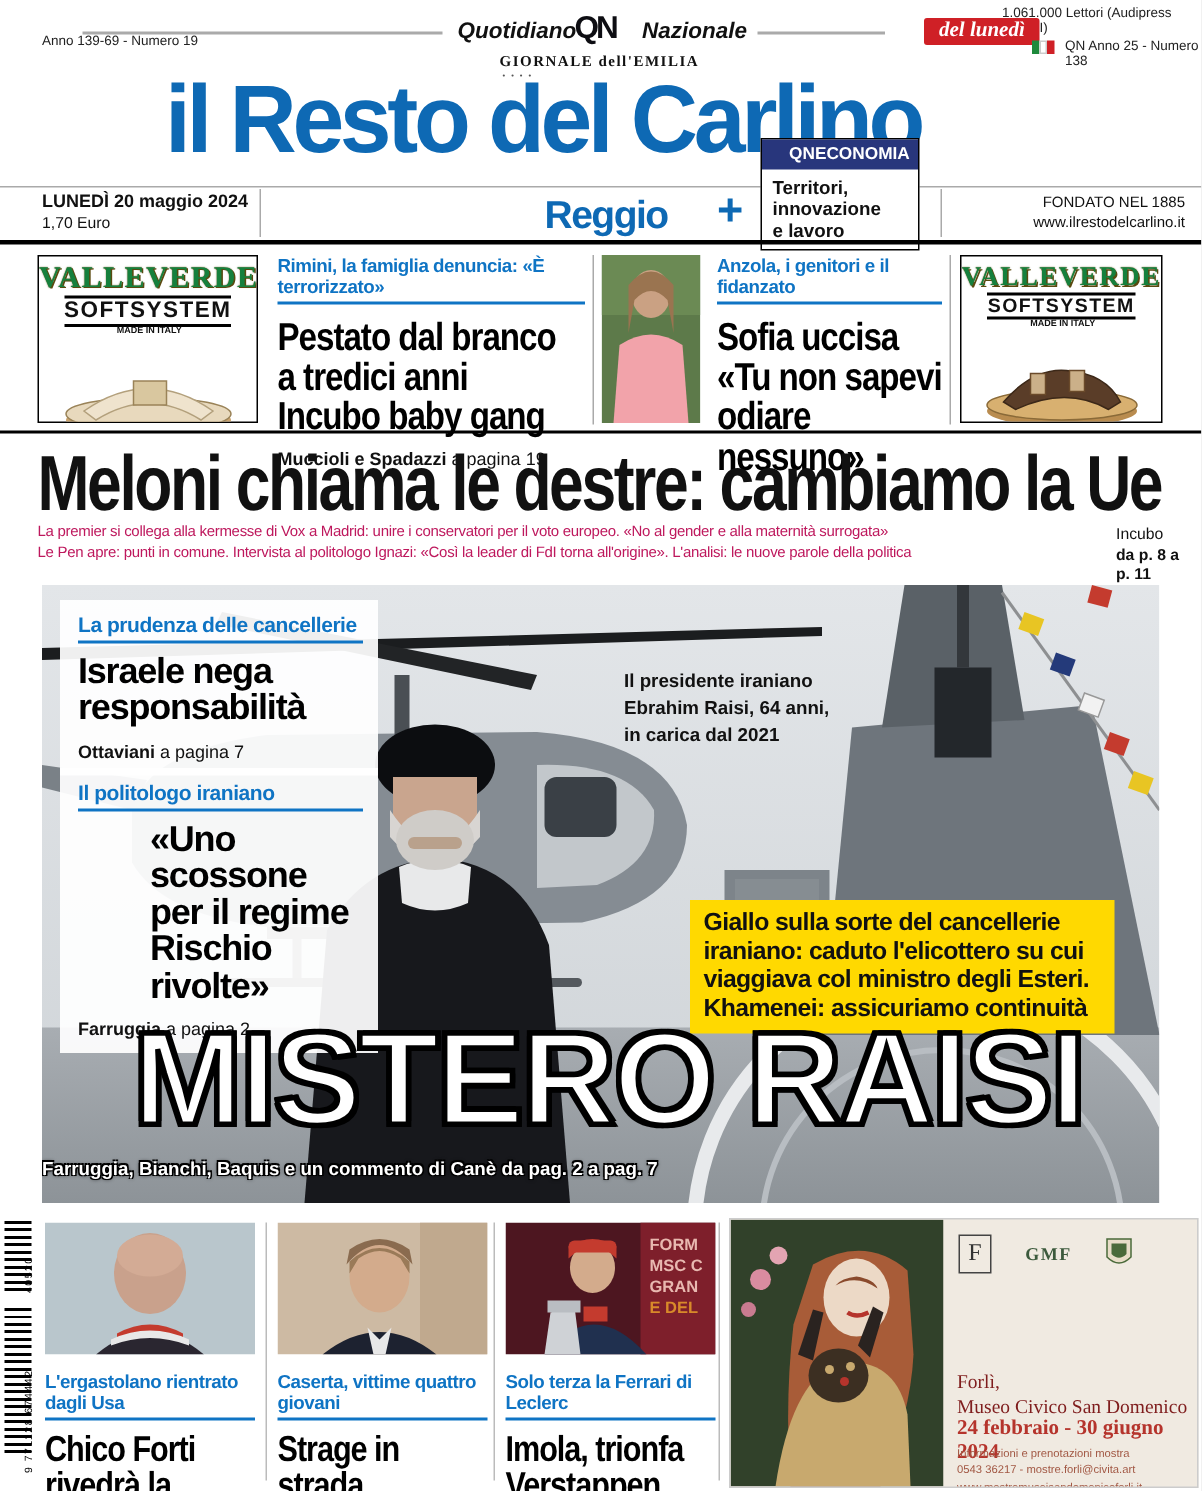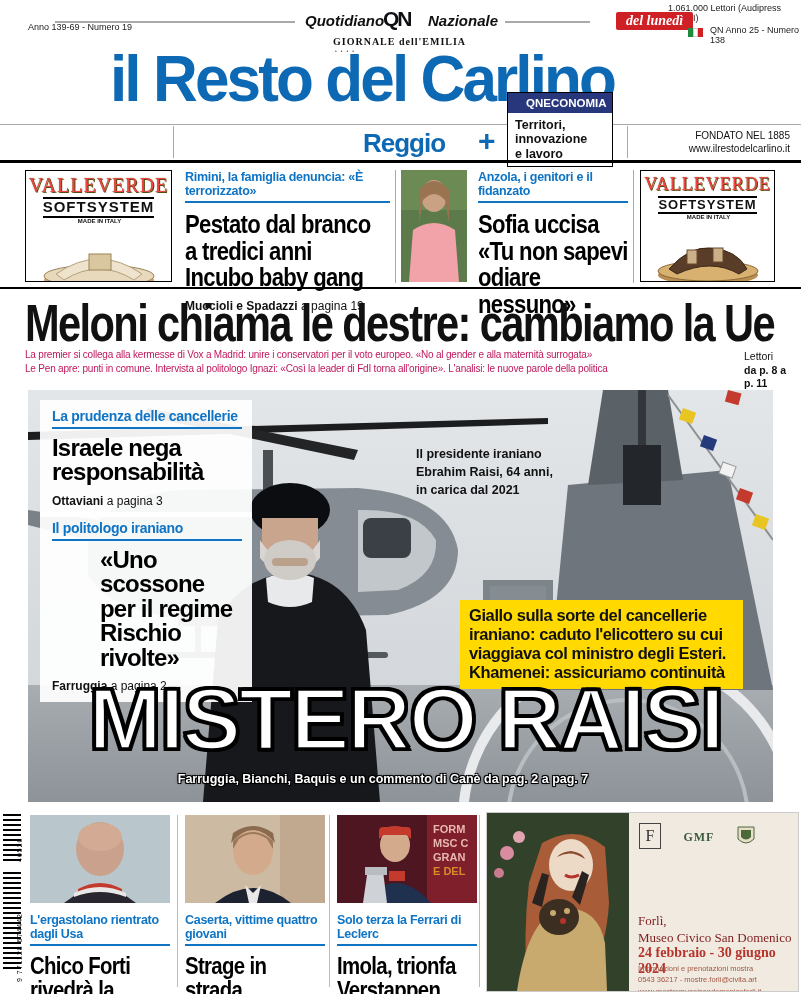--- a/index.html
+++ b/index.html
@@ -41,22 +41,22 @@
 
   
   .kicker { color:#0f74c4; font-weight:700; font-size:13px; letter-spacing:-.3px;
     border-bottom:2px solid #0f74c4; padding-bottom:3px; display:block; }
   .hl { font-weight:700; letter-spacing:-.8px; line-height:1.02; color:#000; }
   .byline { font-size:12px; color:#111; }
   .byline b { font-weight:700; }
 
   
   .vv { border:1px solid #000; background:#fff; text-align:center; overflow:hidden; }
-  .vv .l1 { font-family:"Liberation Serif", serif; font-weight:400; font-size:20px; letter-spacing:1px;
-    color:#ef4444; text-shadow:0 0 1px #5a4a10, 1px 1px 0 #5a4a10; margin-top:3px; }
+  .vv .l1 { font-family:"Liberation Serif", serif; font-weight:700; font-size:20px; letter-spacing:1px;
+    color:#15803d; text-shadow:0 0 1px #5a4a10, 1px 1px 0 #5a4a10; margin-top:3px; }
   .vv .l2 { font-size:15px; font-weight:700; letter-spacing:1px; color:#111;
     border-top:2px solid #000; border-bottom:2px solid #000; display:inline-block; line-height:1.1; }
   .vv .l3 { font-size:6px; font-weight:700; display:inline-block; vertical-align:top; margin-left:2px; line-height:1.1; text-align:left;}
 
   
   .lead-hl { font-weight:700; font-size:52px; letter-spacing:-2px; white-space:nowrap;
     transform:scaleX(.80); transform-origin:0 0; }
   .deck { font-size:10px; letter-spacing:-.2px; color:#be185d; line-height:1.35; }
   .servizi { font-size:10.5px; text-align:left; line-height:1.3; }
 
@@ -115,20 +115,24 @@
     <span style="background:#1e8a3c;"></span><span style="background:#fff; border:1px solid #ccc;"></span><span style="background:#cf2026;"></span>
   </div>
   <div class="abs tiny" style="left:710px; top:25px;">QN Anno 25 - Numero 138</div>
 
   <div class="abs giornale" style="left:333px; top:36px;">GIORNALE dell'EMILIA</div>
   <div class="abs" style="left:335px; top:48px; font-size:5px; letter-spacing:4px; color:#555;">••••</div>
   <div class="abs masthead-title" style="left:110px; top:42px;">il Resto del Carlino</div>
 
   <div class="abs hair" style="left:0; top:124px; width:801px; height:1px;"></div>
 
+  <div class="abs datebar" style="left:28px; top:127px;">
+    <div class="d1">LUNEDÌ 20 maggio 2024</div>
+    <div style="font-size:10.5px; margin-top:2px;">1,70 Euro</div>
+  </div>
   <div class="abs hair" style="left:173px; top:126px; width:1px; height:32px;"></div>
   <div class="abs edition" style="left:363px; top:128px;">Reggio</div>
   <div class="abs plus" style="left:478px; top:124px;">+</div>
   <div class="abs hair" style="left:627px; top:126px; width:1px; height:32px;"></div>
   <div class="abs" style="left:640px; top:130px; width:150px; text-align:right; font-size:10px;">
     <div>FONDATO NEL 1885</div>
     <div style="margin-top:2px;">www.ilrestodelcarlino.it</div>
   </div>
 
   <div class="abs qnec" style="left:507px; top:92px;">
@@ -193,21 +197,21 @@
   </div>
 
   <div class="abs rule" style="left:0; top:287px; width:801px; height:2px;"></div>
 
   <div class="abs lead-hl" style="left:25px; top:293px;">Meloni chiama le destre: cambiamo la Ue</div>
   <div class="abs deck" style="left:25px; top:348px; width:712px;">
     <div>La premier si collega alla kermesse di Vox a Madrid: unire i conservatori per il voto europeo. «No al gender e alla maternità surrogata»</div>
     <div>Le Pen apre: punti in comune. Intervista al politologo Ignazi: «Così la leader di FdI torna all'origine». L'analisi: le nuove parole della politica</div>
   </div>
   <div class="abs servizi" style="left:744px; top:350px; width:52px;">
-    <div>Lettori</div>
+    <div>Incubo</div>
     <div style="font-weight:700;">da p. 8 a p. 11</div>
   </div>
 
   <div class="abs" style="left:28px; top:390px; width:745px; height:412px; overflow:hidden;">
     <svg width="745" height="412" viewBox="0 0 745 412">
       <defs>
         <linearGradient id="sky" x1="0" y1="0" x2="0" y2="1">
           <stop offset="0" stop-color="#e3e6e9"></stop>
             <stop offset="1" stop-color="#cdd2d6"></stop>
         </linearGradient>
@@ -259,21 +263,21 @@
         <ellipse cx="262" cy="170" rx="26" ry="20" fill="#cfccc8"></ellipse>
         <rect x="244" y="168" width="36" height="8" rx="4" fill="#b9a18c"></rect>
       </g>
     </svg>
 
     
     <div class="abs obox" style="left:12px; top:10px; width:212px;">
       <span class="kicker" style="font-size:14px;">La prudenza delle cancellerie</span>
       <div class="hl ml" style="font-size:24px; margin-top:7px;">Israele nega
 responsabilità</div>
-      <div class="byline" style="margin-top:9px;"><b>Ottaviani</b> <span>a pagina 3</span></div>
+      <div class="byline" style="margin-top:9px;"><b>Ottaviani</b> <span>a pagina 7</span></div>
     </div>
 
     
     <div class="abs obox" style="left:12px; top:122px; width:212px;">
       <span class="kicker" style="font-size:14px;">Il politologo iraniano</span>
       <div class="hl ml" style="font-size:24px; margin-top:7px;margin-left:48px;">«Uno scossone
 per il regime
 Rischio rivolte»</div>
       <div class="byline" style="margin-top:9px;"><b>Farruggia</b> <span>a pagina 2</span></div>
     </div>
@@ -283,21 +287,21 @@
 Ebrahim Raisi, 64 anni,
 in carica dal 2021</div>
 
     
     <div class="abs highlight-box" style="left:432px; top:210px; width:283px;">Giallo sulla sorte del cancellerie iraniano: caduto l'elicottero su cui viaggiava col ministro degli Esteri. Khamenei: assicuriamo continuità</div>
 
     
     <div class="abs" style="left:0; top:278px; width:755px; text-align:center;">
       <span class="mistero">MISTERO RAISI</span>
     </div>
-    <div class="abs photo-byline" style="left:0; top:382px; width:710px; text-align:center;">Farruggia, Bianchi, Baquis e un commento di Canè da pag. 2 a pag. 7</div>
+    <div class="abs photo-byline" style="left:0; top:382px; width:710px; ">Farruggia, Bianchi, Baquis e un commento di Canè da pag. 2 a pag. 7</div>
   </div>
 
   <div class="abs" style="left:3px; top:814px; width:20px; height:176px;">
     <div class="barcode" style="width:18px; height:48px;"></div>
     <div class="bc-num" style="height:48px; position:absolute; left:13px; top:0;">40520</div>
     <div class="barcode" style="width:18px; height:100px; margin-top:10px;"></div>
     <div class="bc-num" style="height:110px; position:absolute; left:13px; top:58px;">9 771128 674442</div>
   </div>
 
   <div class="abs bcol" style="left:30px; top:815px; width:140px;">

